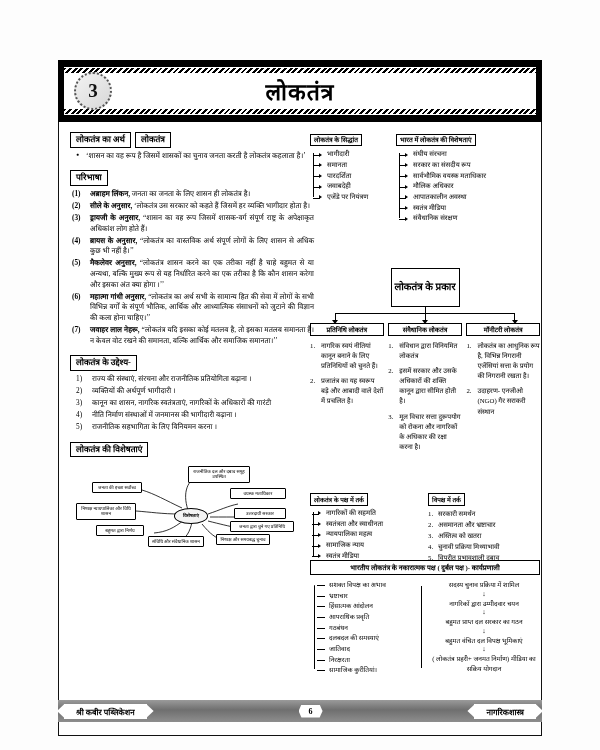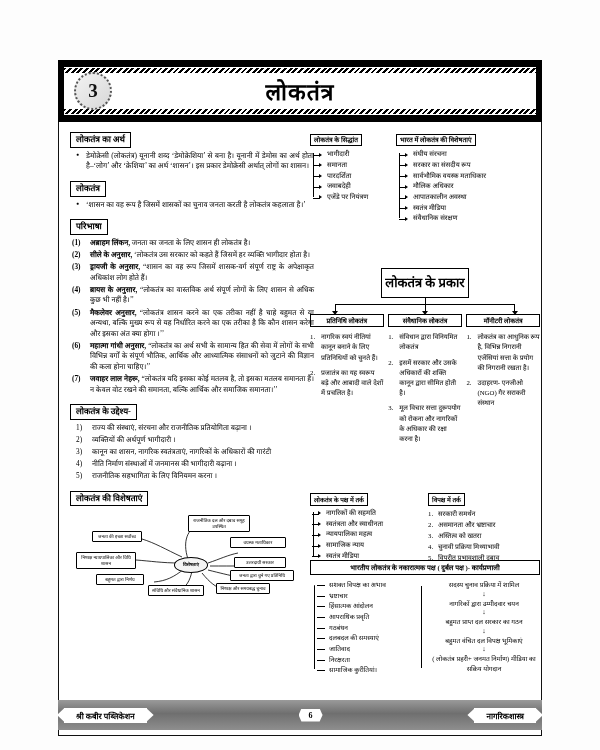--- a/index.html
+++ b/index.html
@@ -94,21 +94,21 @@
   .hbox {
     display: inline-block;
     border: 1px solid #000;
     padding: 1px 5px 2px 5px;
     font-size: 8.5px;
     font-weight: bold;
     line-height: 1.25;
     background: #fff;
     margin-bottom: 3px;
   }
-  .hbox.sm { font-size: 13px; padding: 6px 3px; }
+  .hbox.sm { font-size: 10px; padding: 12px 3px; }
   .hbox.xs { font-size: 6.6px; padding: 1px 3px; }
 
   
   ul.bul {
     margin: 0 0 5px 0;
     padding-left: 16px;
     list-style: none;
   }
   ul.bul > li {
     position: relative;
@@ -311,21 +311,21 @@
     font-weight: bold;
     font-size: 4.6px;
     padding: 4px 3px;
     background: #f4f4f4;
   }
 
   
   .footer {
     position: absolute;
     left: 58px; top: 700px;
-    width: 484px; height: 30px;
+    width: 484px; height: 22px;
     background: linear-gradient(180deg,#9a9a9a,#6f6f6f 45%,#8e8e8e);
     display: flex; align-items: center; justify-content: space-between;
     padding: 0 6px;
   }
   .ribbon {
     background: #fff;
     font-size: 8px; font-weight: bold;
     padding: 2px 12px;
     position: relative;
     color: #000;
@@ -355,23 +355,20 @@
       <div class="zig top"></div>
       <div class="zig bot"></div>
       <div class="chapter-circle">3</div>
       <div class="chapter-title">लोकतंत्र</div>
     </div>
   </div>
 
   <div class="col-left">
 
     <div class="hbox">लोकतंत्र का अर्थ</div>
-    <ul class="bul">
-      <li>डेमोक्रेसी (लोकतंत्र) यूनानी शब्द ‘डेमोक्रेशिया’ से बना है। यूनानी में डेमोस का अर्थ होता है–‘लोग’ और ‘क्रेशिया’ का अर्थ ‘शासन’। इस प्रकार डेमोक्रेसी अर्थात् लोगों का शासन।</li>
-    </ul>
 
     <div class="hbox">लोकतंत्र</div>
     <ul class="bul">
       <li>‘शासन का वह रूप है जिसमें शासकों का चुनाव जनता करती है लोकतंत्र कहलाता है।’</li>
     </ul>
 
     <div class="hbox">परिभाषा</div>
     <ol class="num">
       <li>
         <span class="idx">(1)</span><span class="lead">अब्राहम लिंकन,</span><span> जनता का जनता के लिए शासन ही लोकतंत्र है।</span>

